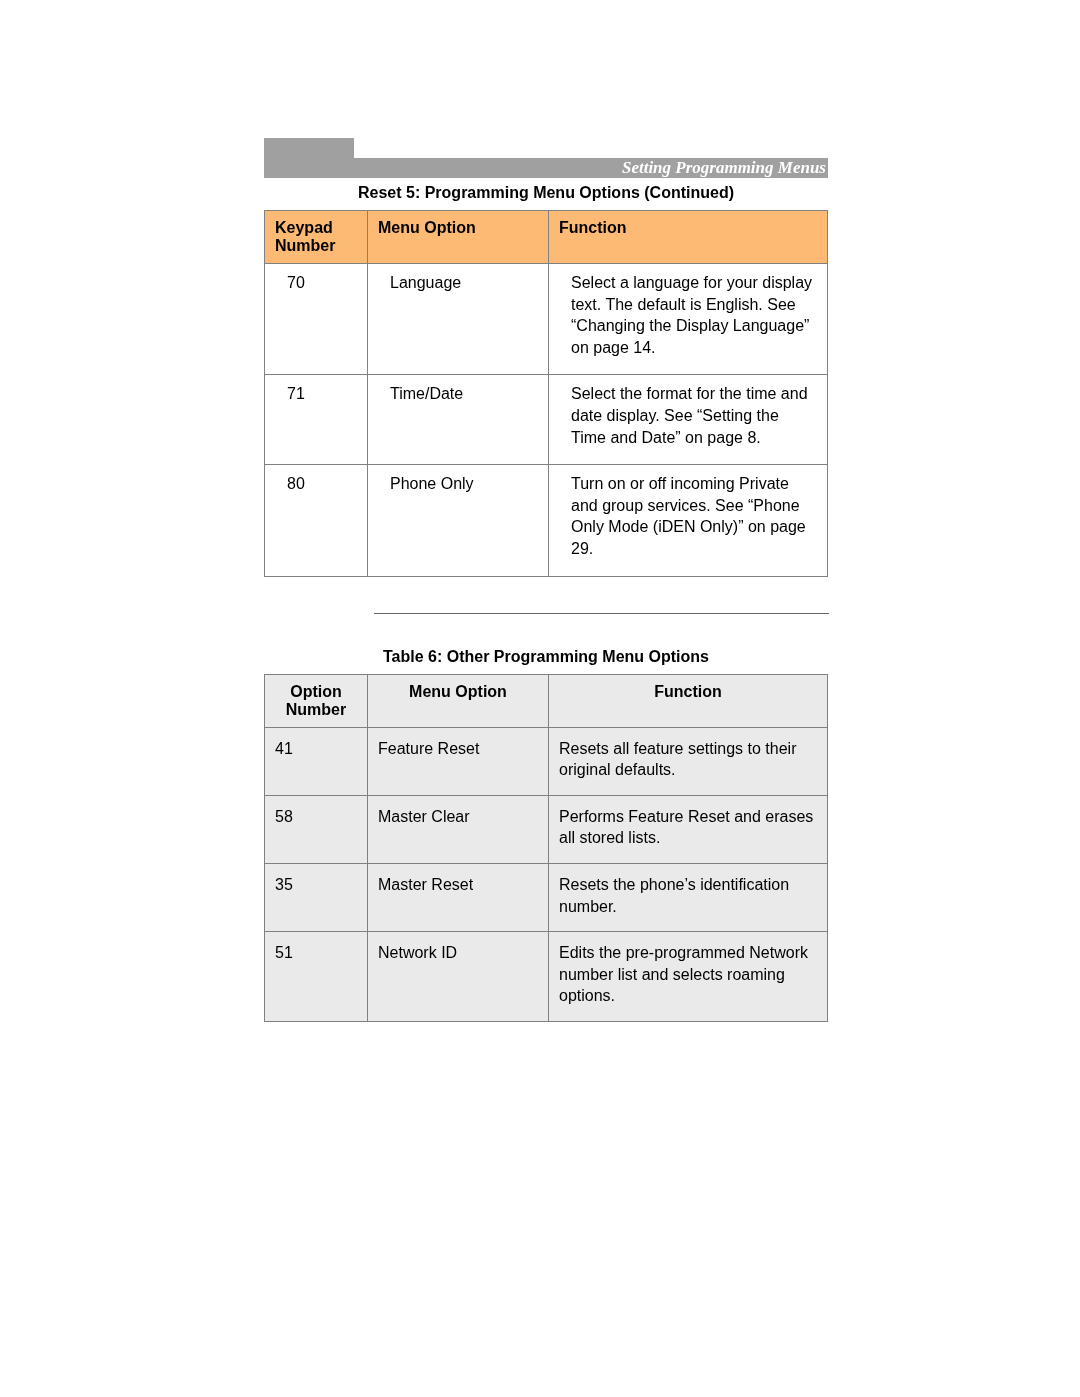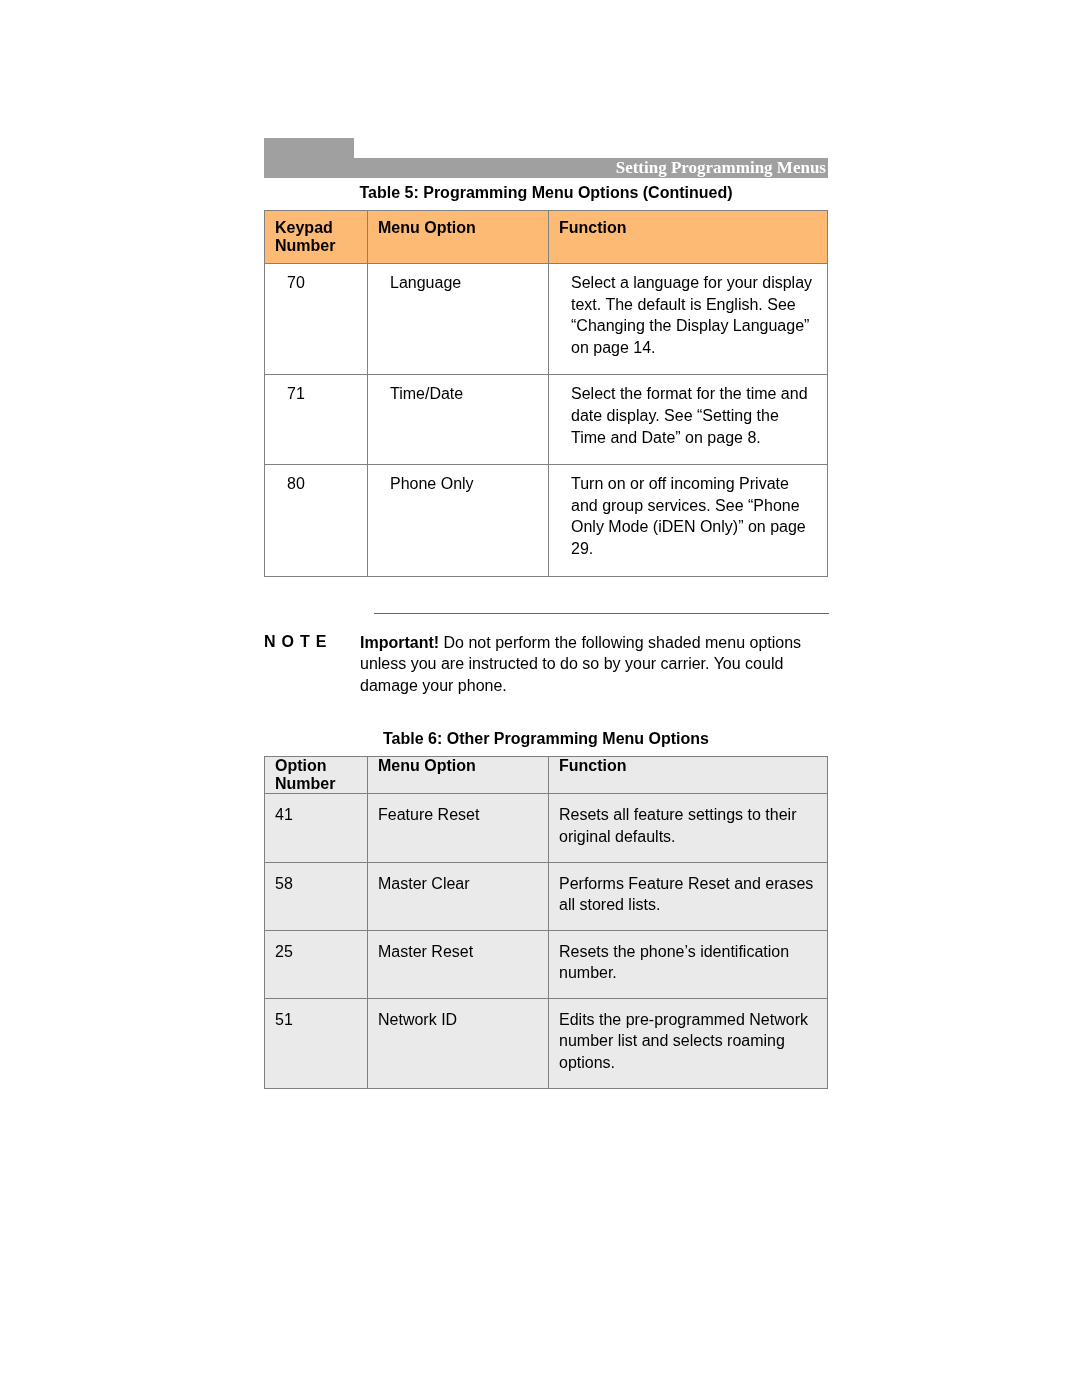--- a/index.html
+++ b/index.html
@@ -27,20 +27,21 @@
   .header-bar .gray-tab {
     background: #a0a0a0;
     width: 90px;
     height: 20px;
   }
   .header-bar .title-strip {
     background: #a0a0a0;
     height: 20px;
     width: 564px;
     color: #ffffff;
+    font-style: italic;
     font-weight: bold;
     text-align: right;
     font-family: "Times New Roman", serif;
     font-size: 17px;
     line-height: 20px;
     padding-right: 2px;
     box-sizing: border-box;
   }
   .content {
     position: absolute;
@@ -105,22 +106,22 @@
     line-height: 1.35;
     font-size: 16px;
   }
   .note-text b { font-weight: bold; }
   .t6 {
     border: 1px solid #808080;
     background: #eaeaea;
   }
   .t6 th {
     font-weight: bold;
-    text-align: left;
-    padding: 0 10px;
+    text-align: center;
+    padding: 8px 10px;
     border: 1px solid #808080;
     vertical-align: top;
     background: #eaeaea;
   }
   .t6 th:nth-child(1){ width: 82px; }
   .t6 th:nth-child(2){ width: 160px; }
   .t6 td {
     border-left: 1px solid #808080;
     border-right: 1px solid #808080;
     border-bottom: 1px solid #808080;
@@ -134,21 +135,21 @@
 <body>
 
 <div class="page">
   <div class="header-bar">
     <div class="gray-tab"></div>
     <div class="title-strip">Setting Programming Menus</div>
   </div>
 
   <div class="content">
 
-    <div class="table-title">Table 5: Programming Menu Options  (Continued)</div>
+    <div class="table-title">Reset 5: Programming Menu Options  (Continued)</div>
 
     <table class="t5">
       <thead>
         <tr>
           <th>Keypad Number</th>
           <th>Menu Option</th>
           <th>Function</th>
         </tr>
       </thead>
       <tbody>
@@ -165,26 +166,20 @@
         <tr>
           <td>80</td>
           <td>Phone Only</td>
           <td>Turn on or off incoming Private and group services. See “Phone Only Mode (iDEN Only)” on page 29.</td>
         </tr>
       </tbody>
     </table>
 
     <hr class="rule">
 
-    <div class="note-block">
-      <div class="note-label">NOTE</div>
-      <div class="note-text">
-        <b>Important!</b><span> Do not perform the following shaded menu options unless you are instructed to do so by your carrier. You could damage your phone.</span>
-      </div>
-    </div>
 
     <div class="table-title" style="margin-top:34px;">Table 6: Other Programming Menu Options</div>
 
     <table class="t6">
       <thead>
         <tr>
           <th>Option Number</th>
           <th>Menu Option</th>
           <th>Function</th>
         </tr>
@@ -194,21 +189,21 @@
           <td>41</td>
           <td>Feature Reset</td>
           <td>Resets all feature settings to their original defaults.</td>
         </tr>
         <tr>
           <td>58</td>
           <td>Master Clear</td>
           <td>Performs Feature Reset and erases all stored lists.</td>
         </tr>
         <tr>
-          <td>25</td>
+          <td>35</td>
           <td>Master Reset</td>
           <td>Resets the phone’s identification number.</td>
         </tr>
         <tr>
           <td>51</td>
           <td>Network ID</td>
           <td>Edits the pre-programmed Network number list and selects roaming options.</td>
         </tr>
       </tbody>
     </table>

